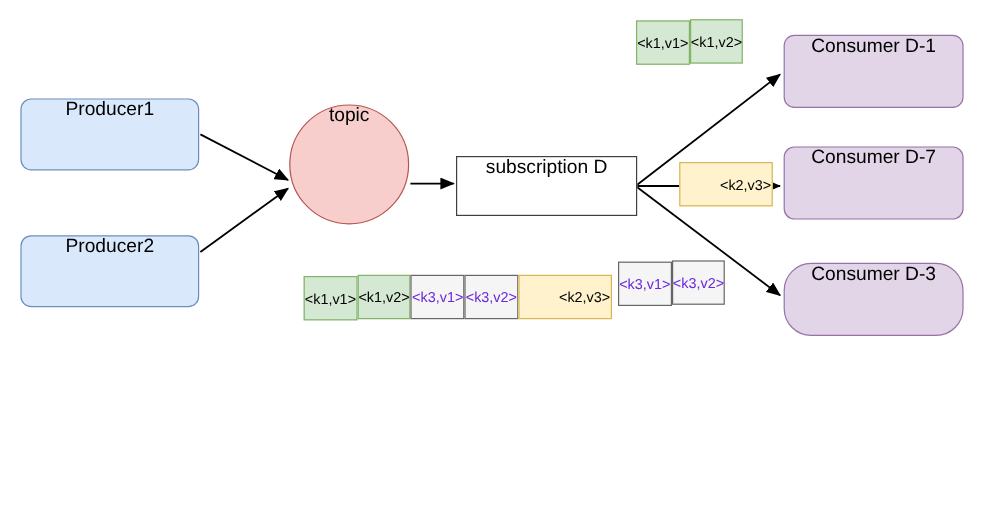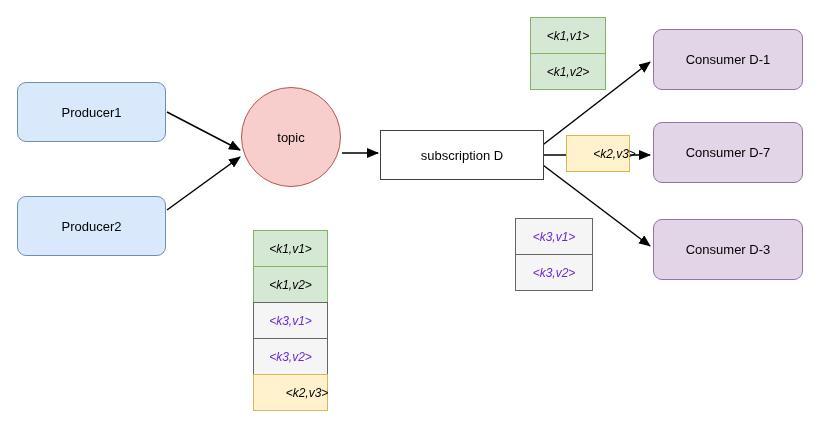--- a/index.html
+++ b/index.html
@@ -20,54 +20,53 @@
     left: 0; top: 0;
     width: 821px;
     height: 432px;
     color: var(--arrow, #000000);
   }
   .arrows line { stroke: var(--arrow, #000000); stroke-width: 1.5; }
   .node {
     position: absolute;
     box-sizing: border-box;
     display: flex;
-    align-items: center;
+    align-items: flex-start;
     justify-content: center;
-    font-size: 13px;
+    font-size: 16px;
     color: #000000;
     text-align: center;
   }
   .producer {
     width: 149px; height: 60px;
     background: var(--producer-fill, #dae8fc);
     border: 1px solid var(--producer-stroke, #6c8ebf);
     border-radius: 9px;
   }
   .topic-circle {
     width: 100px; height: 100px;
     background: var(--topic-fill, #f8cecc);
     border: 1px solid var(--topic-stroke, #b85450);
     border-radius: 50%;
   }
   .subscription {
-    width: 164px; height: 50px;
+    width: 151px; height: 50px;
     background: var(--subscription-fill, #ffffff);
     border: 1px solid var(--subscription-stroke, #404040);
   }
   .consumer {
     width: 150px; height: 61px;
     background: var(--consumer-fill, #e1d5e7);
     border: 1px solid var(--consumer-stroke, #9673a6);
     border-radius: 9px;
   }
   .stack {
     position: absolute;
     display: flex;
-    flex-direction: column;
-    font-style: italic;
+    flex-direction: row;
   }
   .cell {
     box-sizing: border-box;
     height: 37px;
     display: flex;
     align-items: center;
     justify-content: center;
     font-size: 12px;
     color: #000000;
     margin-top: -1px;
@@ -124,21 +123,21 @@
   </div>
 
   <div class="node consumer" style="left:653px; top:29px;">
     <span>Consumer D-1</span>
   </div>
 
   <div class="node consumer" style="left:653px; top:122px;">
     <span>Consumer D-7</span>
   </div>
 
-  <div class="node consumer" style="left:653px; top:219px;">
+  <div class="node consumer" style="left:653px; top:219px;border-radius:23px;">
     <span>Consumer D-3</span>
   </div>
 
   <div class="stack" style="left:530px; top:17px; width:76px;">
     <div class="cell green">&lt;k1,v1&gt;</div>
     <div class="cell green">&lt;k1,v2&gt;</div>
   </div>
 
   <div class="stack" style="left:566px; top:135px; width:64px;">
     <div class="cell yellow">&lt;k2,v3&gt;</div>

